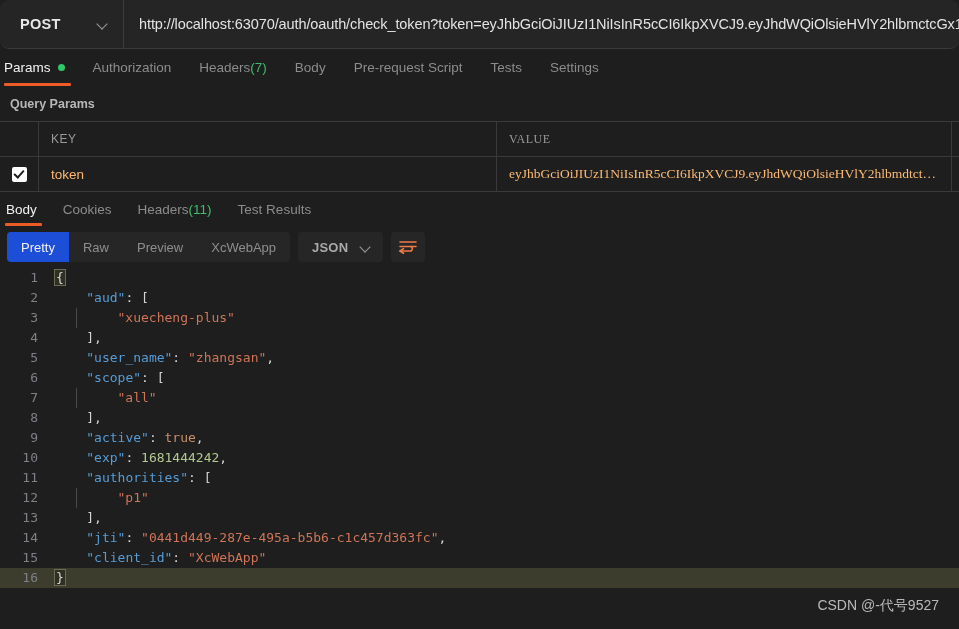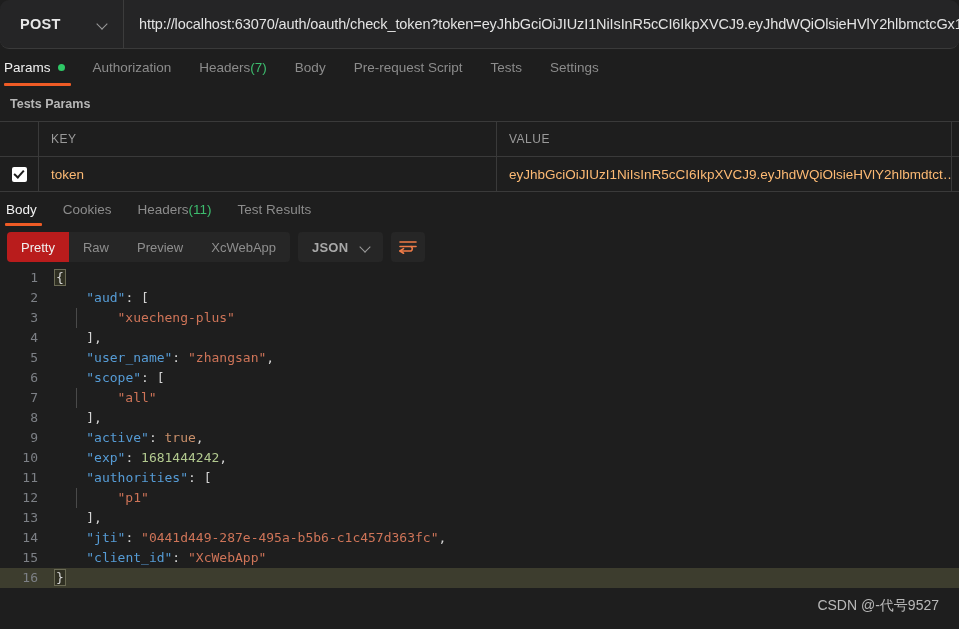--- a/index.html
+++ b/index.html
@@ -147,21 +147,21 @@
     display: flex;
     align-items: center;
     font-size: 13.5px;
     color: #fdba74;
     padding-left: 12px;
     box-sizing: border-box;
     overflow: hidden;
     white-space: nowrap;
   }
   .pt-key { width: 458px; min-width: 458px; border-right: 1px solid #3a3a3a; }
-  .pt-val { flex: 1; border-right: 1px solid #3a3a3a; }
+  .pt-val { flex: 1; border-right: 1px solid #3a3a3a; font-family: Liberation Serif, serif; }
   .pt-tail { width: 7px; min-width: 7px; }
   .checkbox {
     width: 15px;
     height: 15px;
     background: #ffffff;
     border-radius: 2px;
     position: relative;
   }
   .checkbox::after {
     content: "";
@@ -226,21 +226,21 @@
   .seg {
     height: 30px;
     display: flex;
     align-items: center;
     padding: 0 14px;
     font-size: 13px;
     color: #8e8e8e;
     cursor: pointer;
   }
   .seg.active {
-    background: #b91c1c;
+    background: #1d4ed8;
     color: #f0f0f0;
   }
   .json-select {
     display: flex;
     align-items: center;
     background: #262626;
     border-radius: 4px;
     height: 30px;
     padding: 0 11px 0 14px;
     gap: 13px;
@@ -361,21 +361,21 @@
     <span>Pre-request Script</span>
   </div>
   <div class="req-tab">
     <span>Tests</span>
   </div>
   <div class="req-tab">
     <span>Settings</span>
   </div>
 </div>
 
-<div class="qp-title">Tests Params</div>
+<div class="qp-title">Query Params</div>
 
 <div class="params-table">
   <div class="pt-row header">
     <div class="pt-check"></div>
     <div class="pt-cell pt-key">KEY</div>
     <div class="pt-cell pt-val">VALUE</div>
     <div class="pt-tail"></div>
   </div>
   <div class="pt-row">
     <div class="pt-check">

